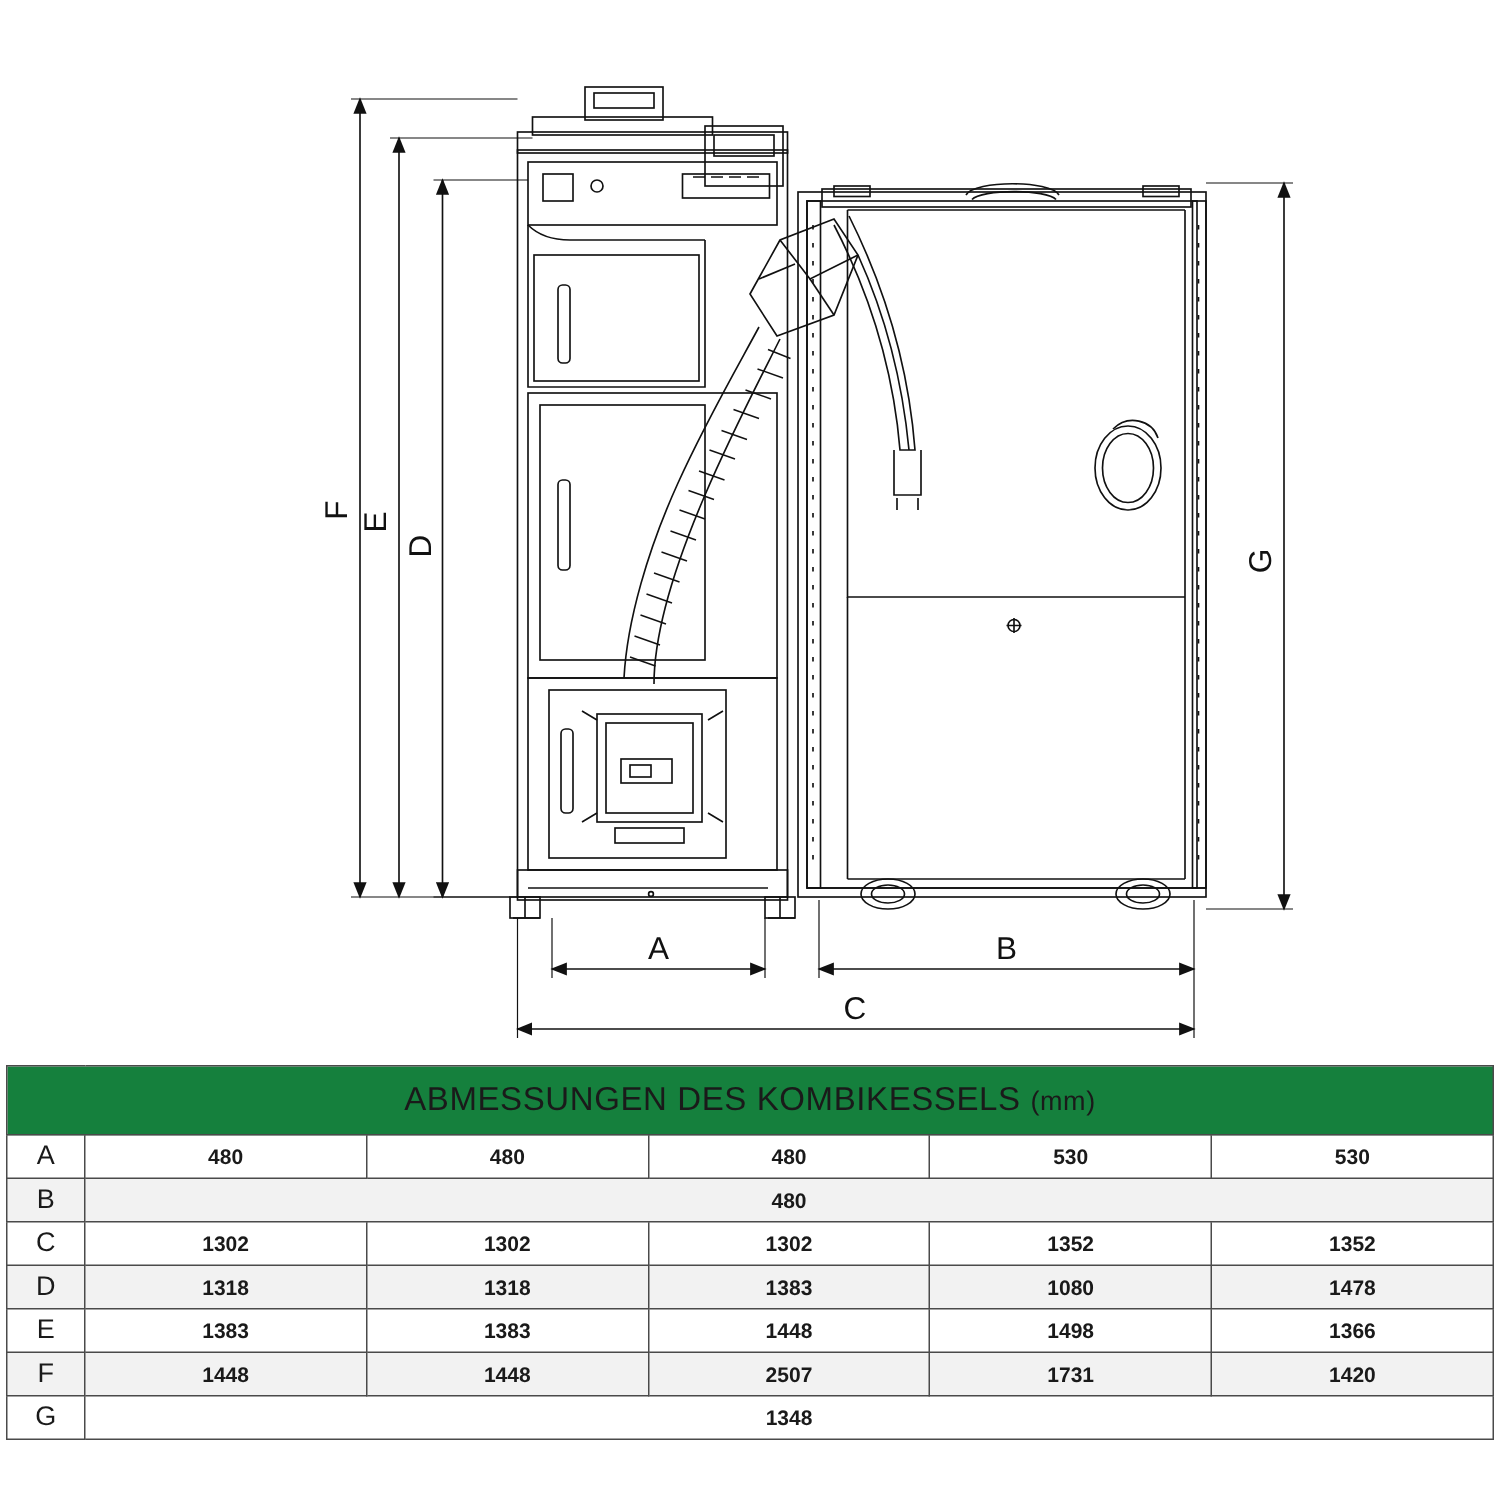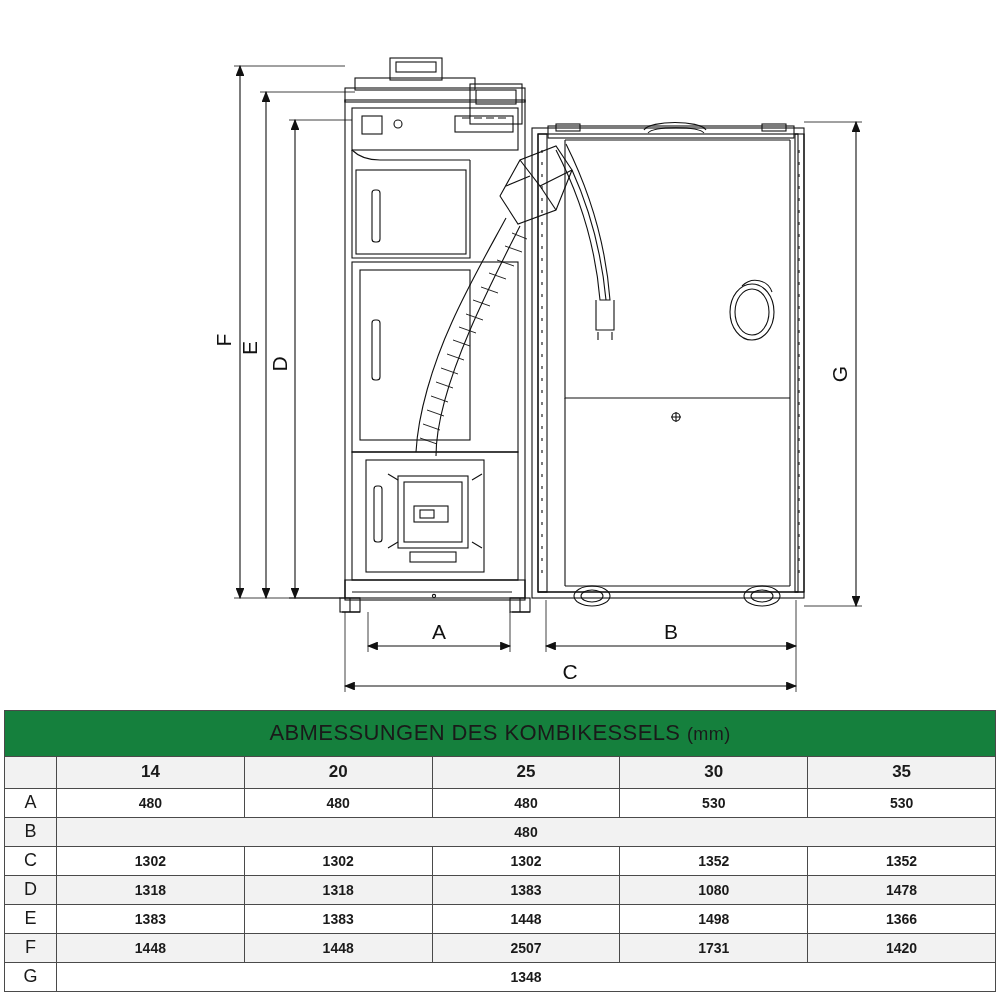--- a/index.html
+++ b/index.html
@@ -254,28 +254,20 @@
         <col>
         <col>
     </colgroup>
     <tbody>
       <tr>
         <td class="tbl-title" colspan="6">
           <span>ABMESSUNGEN DES KOMBIKESSELS</span>
           <span class="unit">(mm)</span>
         </td>
       </tr>
-      <tr>
-        <td class="hdr-cell"></td>
-        <td class="hdr-cell">14</td>
-        <td class="hdr-cell">20</td>
-        <td class="hdr-cell">25</td>
-        <td class="hdr-cell">30</td>
-        <td class="hdr-cell">35</td>
-      </tr>
 
       <tr class="row-odd">
         <td class="rowlabel">A</td>
         <td class="val-cell">480</td>
         <td class="val-cell">480</td>
         <td class="val-cell">480</td>
         <td class="val-cell">530</td>
         <td class="val-cell">530</td>
       </tr>
 

